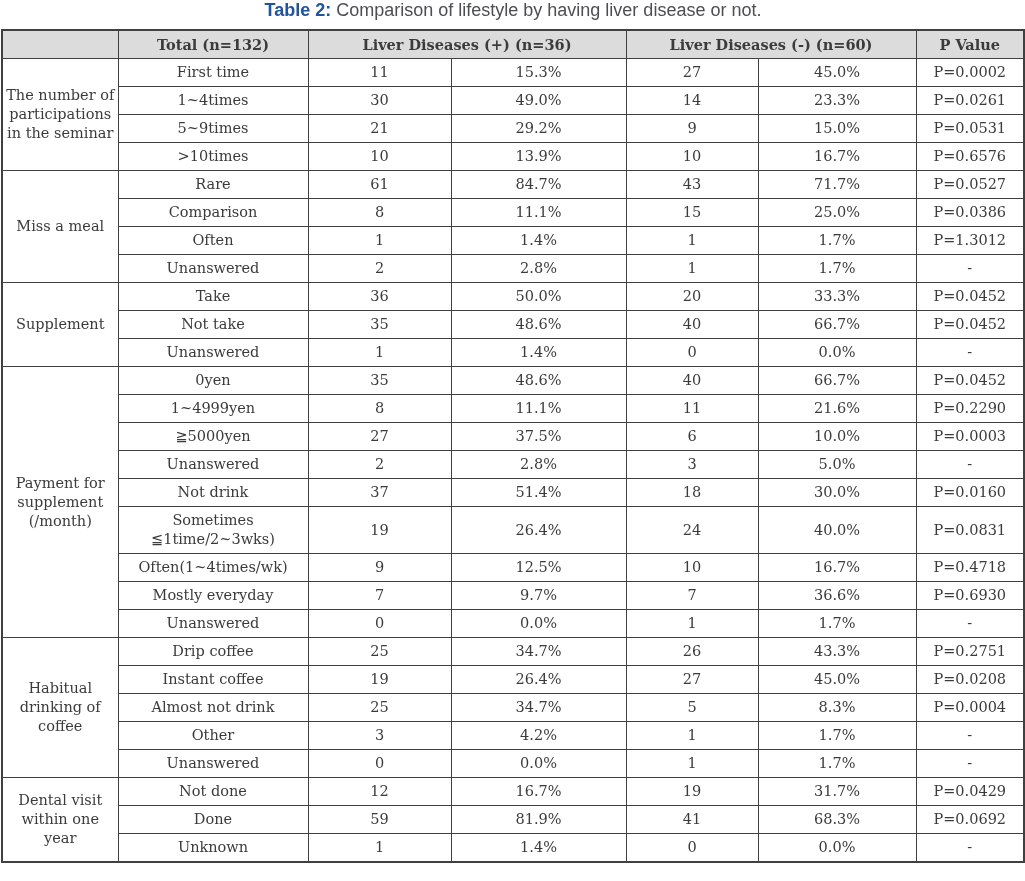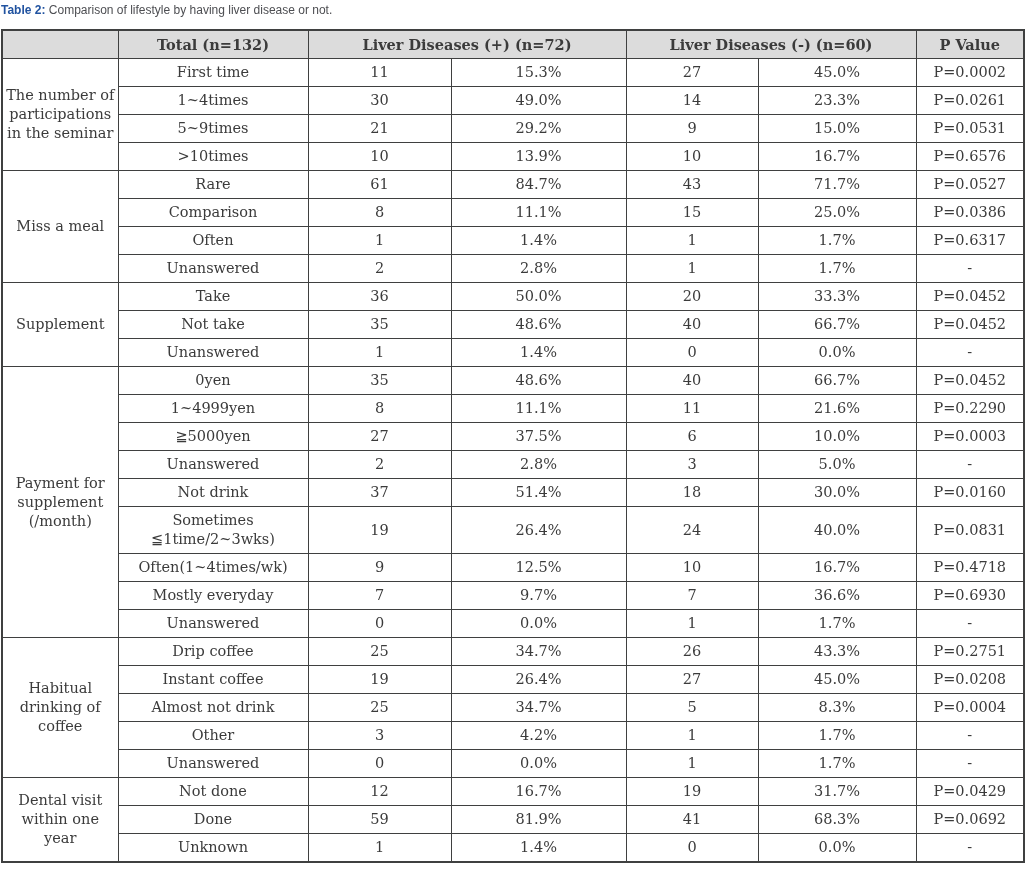--- a/index.html
+++ b/index.html
@@ -16,24 +16,25 @@
     background: #ffffff;
     width: 1025px;
   }
   .page {
     width: 1025px;
     height: 881px;
     overflow: hidden;
   }
   .caption {
     font-family: "Liberation Sans", sans-serif;
-    font-size: 12px;
+    font-size: 18px;
     line-height: 18px;
     color: var(--caption-text, #4d4e52);
     margin: 1px 0 10px 1px;
+    text-align: center;
   }
   .caption-label {
     color: var(--title-label, #2153a0);
     font-weight: bold;
   }
   table.data-table {
     border-collapse: collapse;
     table-layout: fixed;
     width: 1022px;
     margin-left: 1px;
@@ -76,21 +77,21 @@
       <col style="width:143px">
       <col style="width:175px">
       <col style="width:132px">
       <col style="width:158px">
       <col style="width:108px">
     </colgroup>
     <thead>
       <tr>
         <th></th>
         <th>Total (n=132)</th>
-        <th colspan="2">Liver Diseases (+) (n=72)</th>
+        <th colspan="2">Liver Diseases (+) (n=36)</th>
         <th colspan="2">Liver Diseases (-) (n=60)</th>
         <th>P Value</th>
       </tr>
     </thead>
     <tbody id="table-body">
 
     <tr>
           <td rowspan="4" class="group-cell">The number of participations in the seminar</td>
           <td>First time</td>
           <td>11</td>
@@ -139,21 +140,21 @@
           <td>15</td>
           <td>25.0%</td>
           <td>P=0.0386</td>
         </tr>
         <tr>
           <td>Often</td>
           <td>1</td>
           <td>1.4%</td>
           <td>1</td>
           <td>1.7%</td>
-          <td>P=0.6317</td>
+          <td>P=1.3012</td>
         </tr>
         <tr>
           <td>Unanswered</td>
           <td>2</td>
           <td>2.8%</td>
           <td>1</td>
           <td>1.7%</td>
           <td>-</td>
         </tr>
         <tr>

